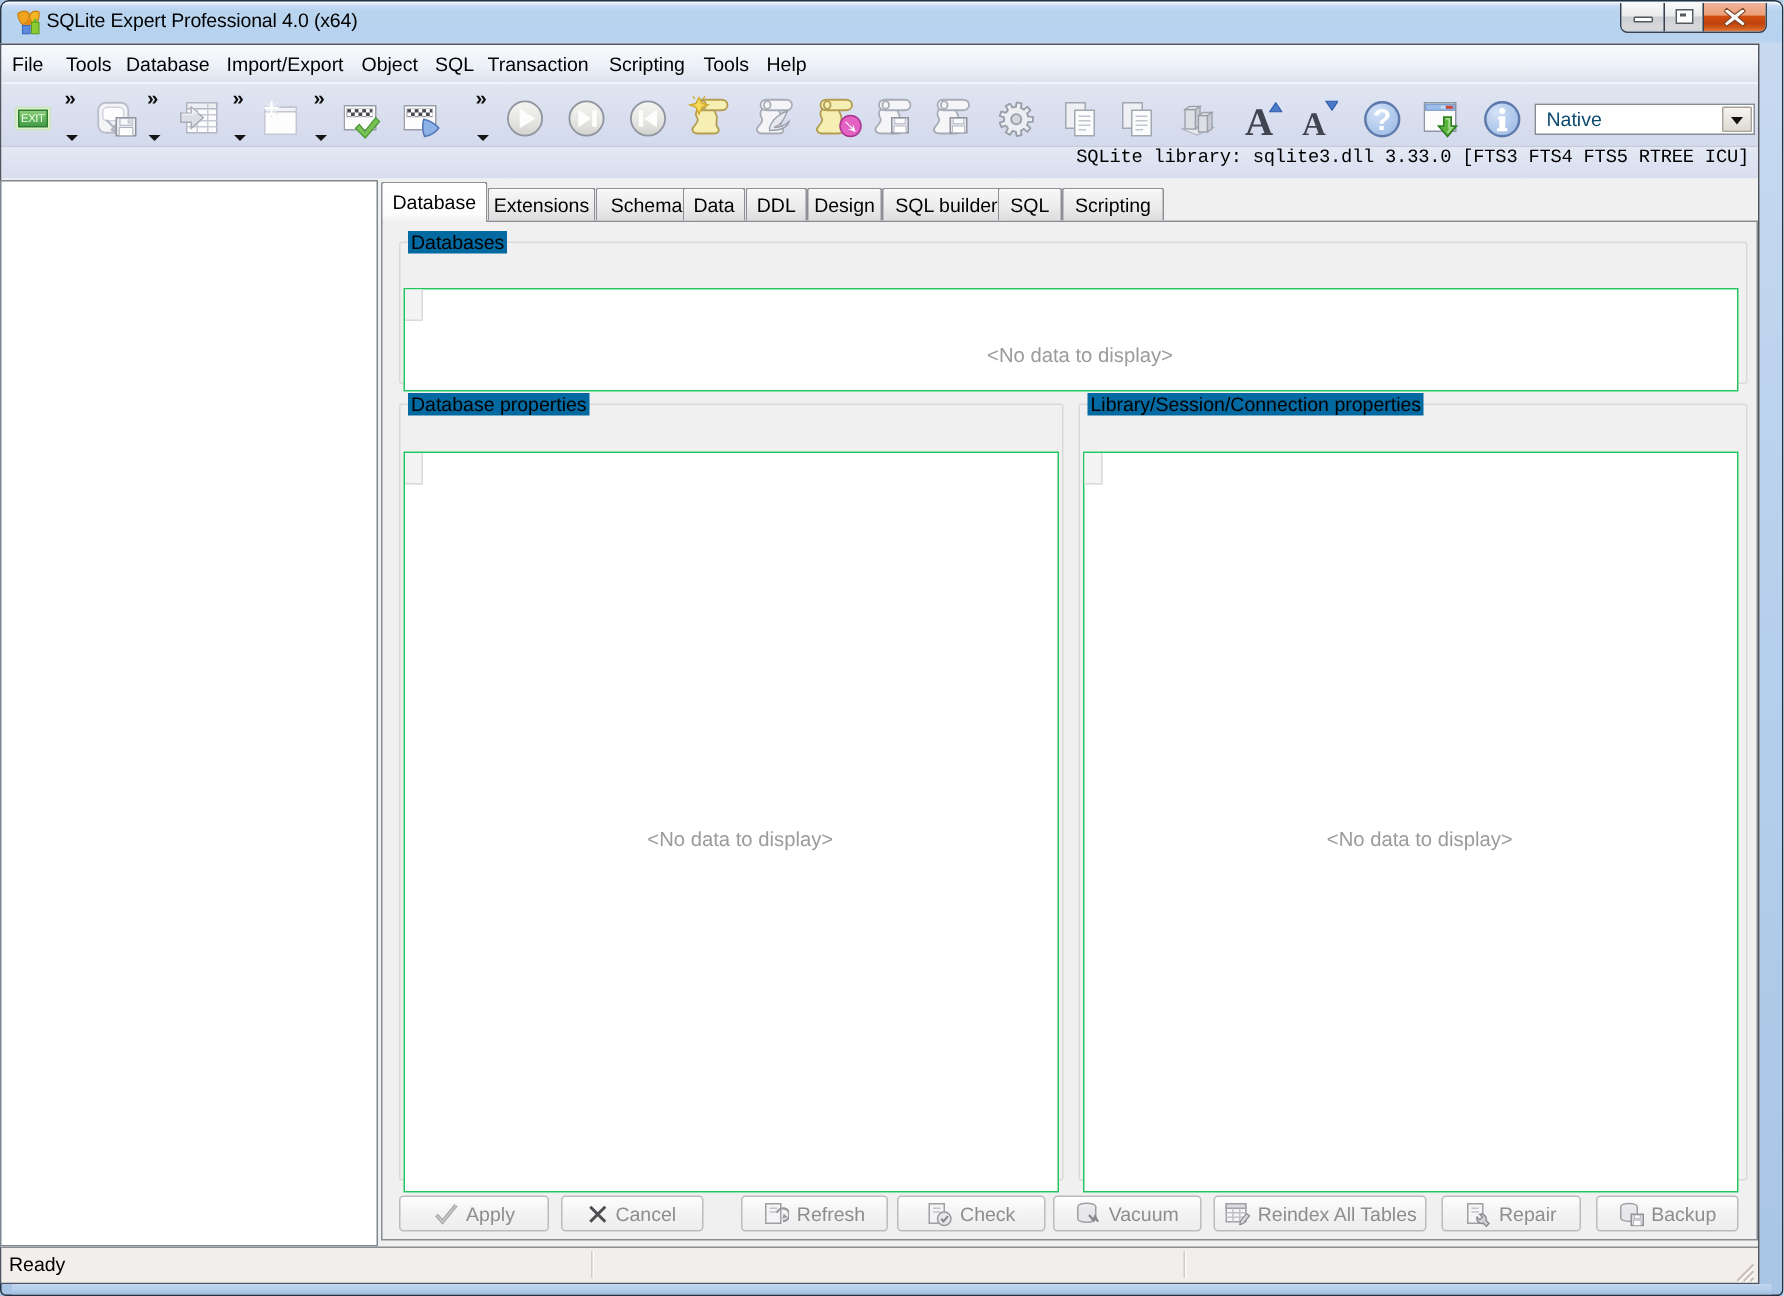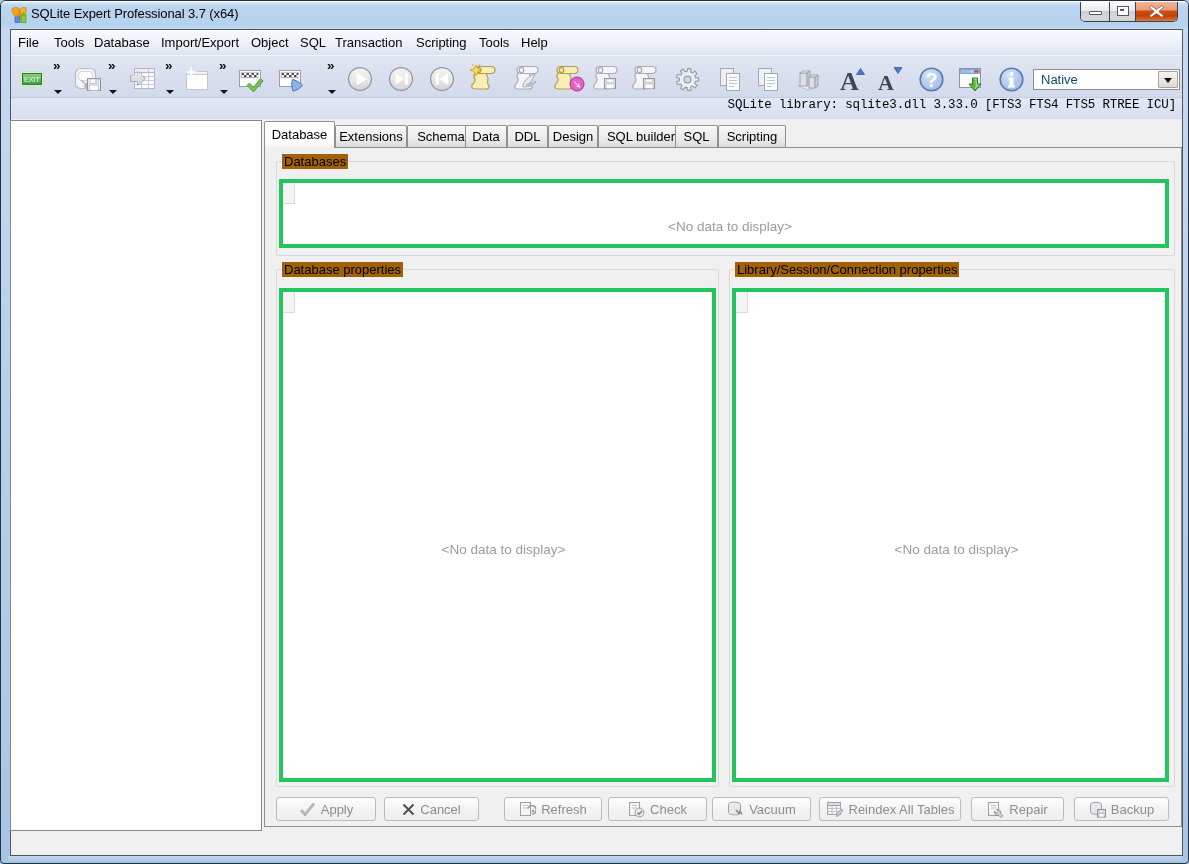--- a/index.html
+++ b/index.html
@@ -24,21 +24,21 @@
   
   #winbtns { position:absolute; left:1079px; top:0px; width:98px; height:20px;
     border:1px solid #38414c; border-top:none; border-radius:0 0 5px 5px; overflow:hidden; display:flex; }
   .wb { height:100%; border-right:1px solid #38414c; position:relative;
     background:linear-gradient(180deg,#fbfbfb 0%,#e9eaec 45%,#cdced2 50%,#d7d8da 85%,#cfd2d6 100%); }
   .wb:last-child { border-right:none; }
   #wb-close { background:linear-gradient(180deg,#f2b49a 0%,#eb9d76 42%,#d14e0e 47%,#c0420c 72%,#d2601f 90%,#e2814a 100%); }
 
   
   #client {
-    position:absolute; left:10px; top:29px; width:1173px; height:827px;
+    position:absolute; left:0; top:29px; width:1173px; height:827px;
     background:#f0f0f0; border:1px solid #4f565f;
   }
   #menubar { position:absolute; left:0; top:0; width:1171px; height:25px;
     background:linear-gradient(180deg,#f7f9fc 0%,#eef2f8 50%,#dce3ef 100%); }
   .menu-item { position:absolute; top:0; height:25px; line-height:25px; font-size:13px; color:#000; }
 
   #toolbar { position:absolute; left:0; top:25px; width:1171px; height:42px;
     background:linear-gradient(180deg,#e0e5f2 0%,#d8deee 60%,#d3daec 100%);
     border-top:1px solid #f3f5fa; }
   .chev { position:absolute; top:0; width:12px; height:42px; }
@@ -61,23 +61,23 @@
     background:linear-gradient(180deg,#f7f7f7 0%,#ececec 55%,#dddddd 100%);
     box-shadow:inset 0 1px 0 #fdfdfd; }
   .tab.active { background:linear-gradient(180deg,#ffffff 0%,#fcfcfc 80%,#f2f1f1 100%);
     box-shadow:none; }
 
   #tabpage { position:absolute; left:253px; top:28px; width:918px; height:680px;
     background:#f0f0f0; border:1px solid #8a8d94; }
 
   
   .group { position:absolute; border:1px solid #d9d9d9; border-radius:2px; }
-  .group .glabel { position:absolute; top:-8px; left:5px; background:#a16207; padding:0 2px;
+  .group .glabel { position:absolute; top:-8px; left:5px; background:#0369a1; padding:0 2px;
     font-size:13px; color:#000; }
-  .grid { position:absolute; background:#fff; border:4px solid #22c55e; }
+  .grid { position:absolute; background:#fff; border:1px solid #22c55e;margin-top:13px; }
   .grid .cell { position:absolute; left:0px; top:0px; width:12px; height:21px;
     background:#f4f4f4; border-right:1px solid #dadada; border-bottom:1px solid #dadada; }
   .grid .nodata { position:absolute; left:12px; right:0; text-align:center; font-size:13.5px; color:#9b9b9b; }
 
   
   .btn { position:absolute; top:0; height:24px; background:linear-gradient(180deg,#fefefe,#f4f4f4 45%,#ededee);
     border:1px solid #bcbcbc; border-radius:3px; color:#8d8d8d; font-size:13px;
     display:flex; align-items:center; justify-content:center; gap:5px; }
 
   
@@ -93,21 +93,21 @@
   <div id="frame"></div>
   <div id="titlebar">
     <svg class="abs" style="left:9px;top:4px" width="18" height="18" viewBox="0 0 18 18">
       <path d="M2 3 C5 0.5 9 1 9.5 4 C10 7 7 10 5.5 10.5 C4 10 1.5 6 2 3 Z" fill="#f0a41e" stroke="#c87d10" stroke-width="0.8"></path>
       <path d="M16 2 C12.5 0.5 9.8 2.5 9.8 5 C9.8 8 12 10.5 13.5 11 C15 10 16.5 5.5 16 2 Z" fill="#f6b723" stroke="#c87d10" stroke-width="0.8"></path>
       <path d="M9.2 4.5 C9.2 7.5 7.5 9.5 6.5 10.5 L9 11.5 L11.5 10.5 C10.5 9 9.8 7 9.2 4.5 Z" fill="#e88a12"></path>
       <rect x="5" y="11" width="5" height="5.5" fill="#5b8ce0" stroke="#3a66b8" stroke-width="0.7"></rect>
       <rect x="11" y="9" width="5" height="7.5" fill="#8cc832" stroke="#5a9a1a" stroke-width="0.7"></rect>
       <path d="M13.5 6 L15.5 9 L11.5 9 Z" fill="#6ab82a"></path>
     </svg>
-    <div id="title-text">SQLite Expert Professional 3.7 (x64)</div>
+    <div id="title-text">SQLite Expert Professional 4.0 (x64)</div>
     <div id="winbtns">
       <div class="wb" style="width:29px">
         <div class="abs" style="left:8px;top:9px;width:13px;height:4px;background:#fff;border:1px solid #54595e;border-radius:1px"></div>
       </div>
       <div class="wb" style="width:26px">
         <div class="abs" style="left:7px;top:4px;width:12px;height:10px;border:1.5px solid #54595e;background:#fff">
           <div class="abs" style="left:2px;top:2px;width:4px;height:2px;border:1px solid #54595e;"></div>
         </div>
       </div>
       <div class="wb" id="wb-close" style="width:41px">
@@ -406,14 +406,27 @@
           <path d="M9.5 8.5 a3.4 3.4 0 0 1 4.2 4.2 l2 2 l-1.8 1.8 l-2-2 a3.4 3.4 0 0 1 -4.2-4.2 l1.8 1.8 l1.8-1.8 z" fill="#d0d0d6" stroke="#88888e" stroke-width="0.9"></path>
         </svg>Repair</div>
       <div class="btn" style="left:1063px;width:95px;top:678px"><svg width="17" height="17" viewBox="0 0 17 17">
           <ellipse cx="7" cy="3.5" rx="5.5" ry="2.2" fill="#f0f0f3" stroke="#a0a0a4"></ellipse>
           <path d="M1.5 3.5 v7.5 c0 1.2 2.5 2.2 5.5 2.2 s5.5-1 5.5-2.2 v-7.5" fill="#e8e8ec" stroke="#a0a0a4"></path>
           <rect x="8.5" y="8.5" width="8" height="7.5" fill="#dcdce2" stroke="#88888e" stroke-width="0.9"></rect>
           <rect x="10.5" y="9" width="4" height="2.5" fill="#f8f8fa" stroke="#a8a8ae" stroke-width="0.5"></rect>
           <rect x="10" y="12.5" width="5" height="3.5" fill="#fdfdfe" stroke="#a8a8ae" stroke-width="0.5"></rect>
         </svg>Backup</div>
     </div>
+    <div id="statusbar">
+      <div style="position:absolute;left:5px;top:3px;font-size:13px;color:#000">Ready</div>
+      <div class="sdiv" style="left:393px"></div>
+      <div class="sdiv" style="left:788px"></div>
+      <svg class="abs" style="right:2px;top:10px" width="13" height="13" viewBox="0 0 13 13">
+        <g stroke="#c8c0b8" stroke-width="1.4">
+          <path d="M12 1 L1 12 M12 5.5 L5.5 12 M12 10 L10 12"></path>
+        </g>
+        <g stroke="#fdfcfb" stroke-width="0.8">
+          <path d="M13 2 L2 13 M13 6.5 L6.5 13 M13 11 L11 13"></path>
+        </g>
+      </svg>
+    </div>
   </div>
   <div id="botborder"></div>
 
 </body></html>

